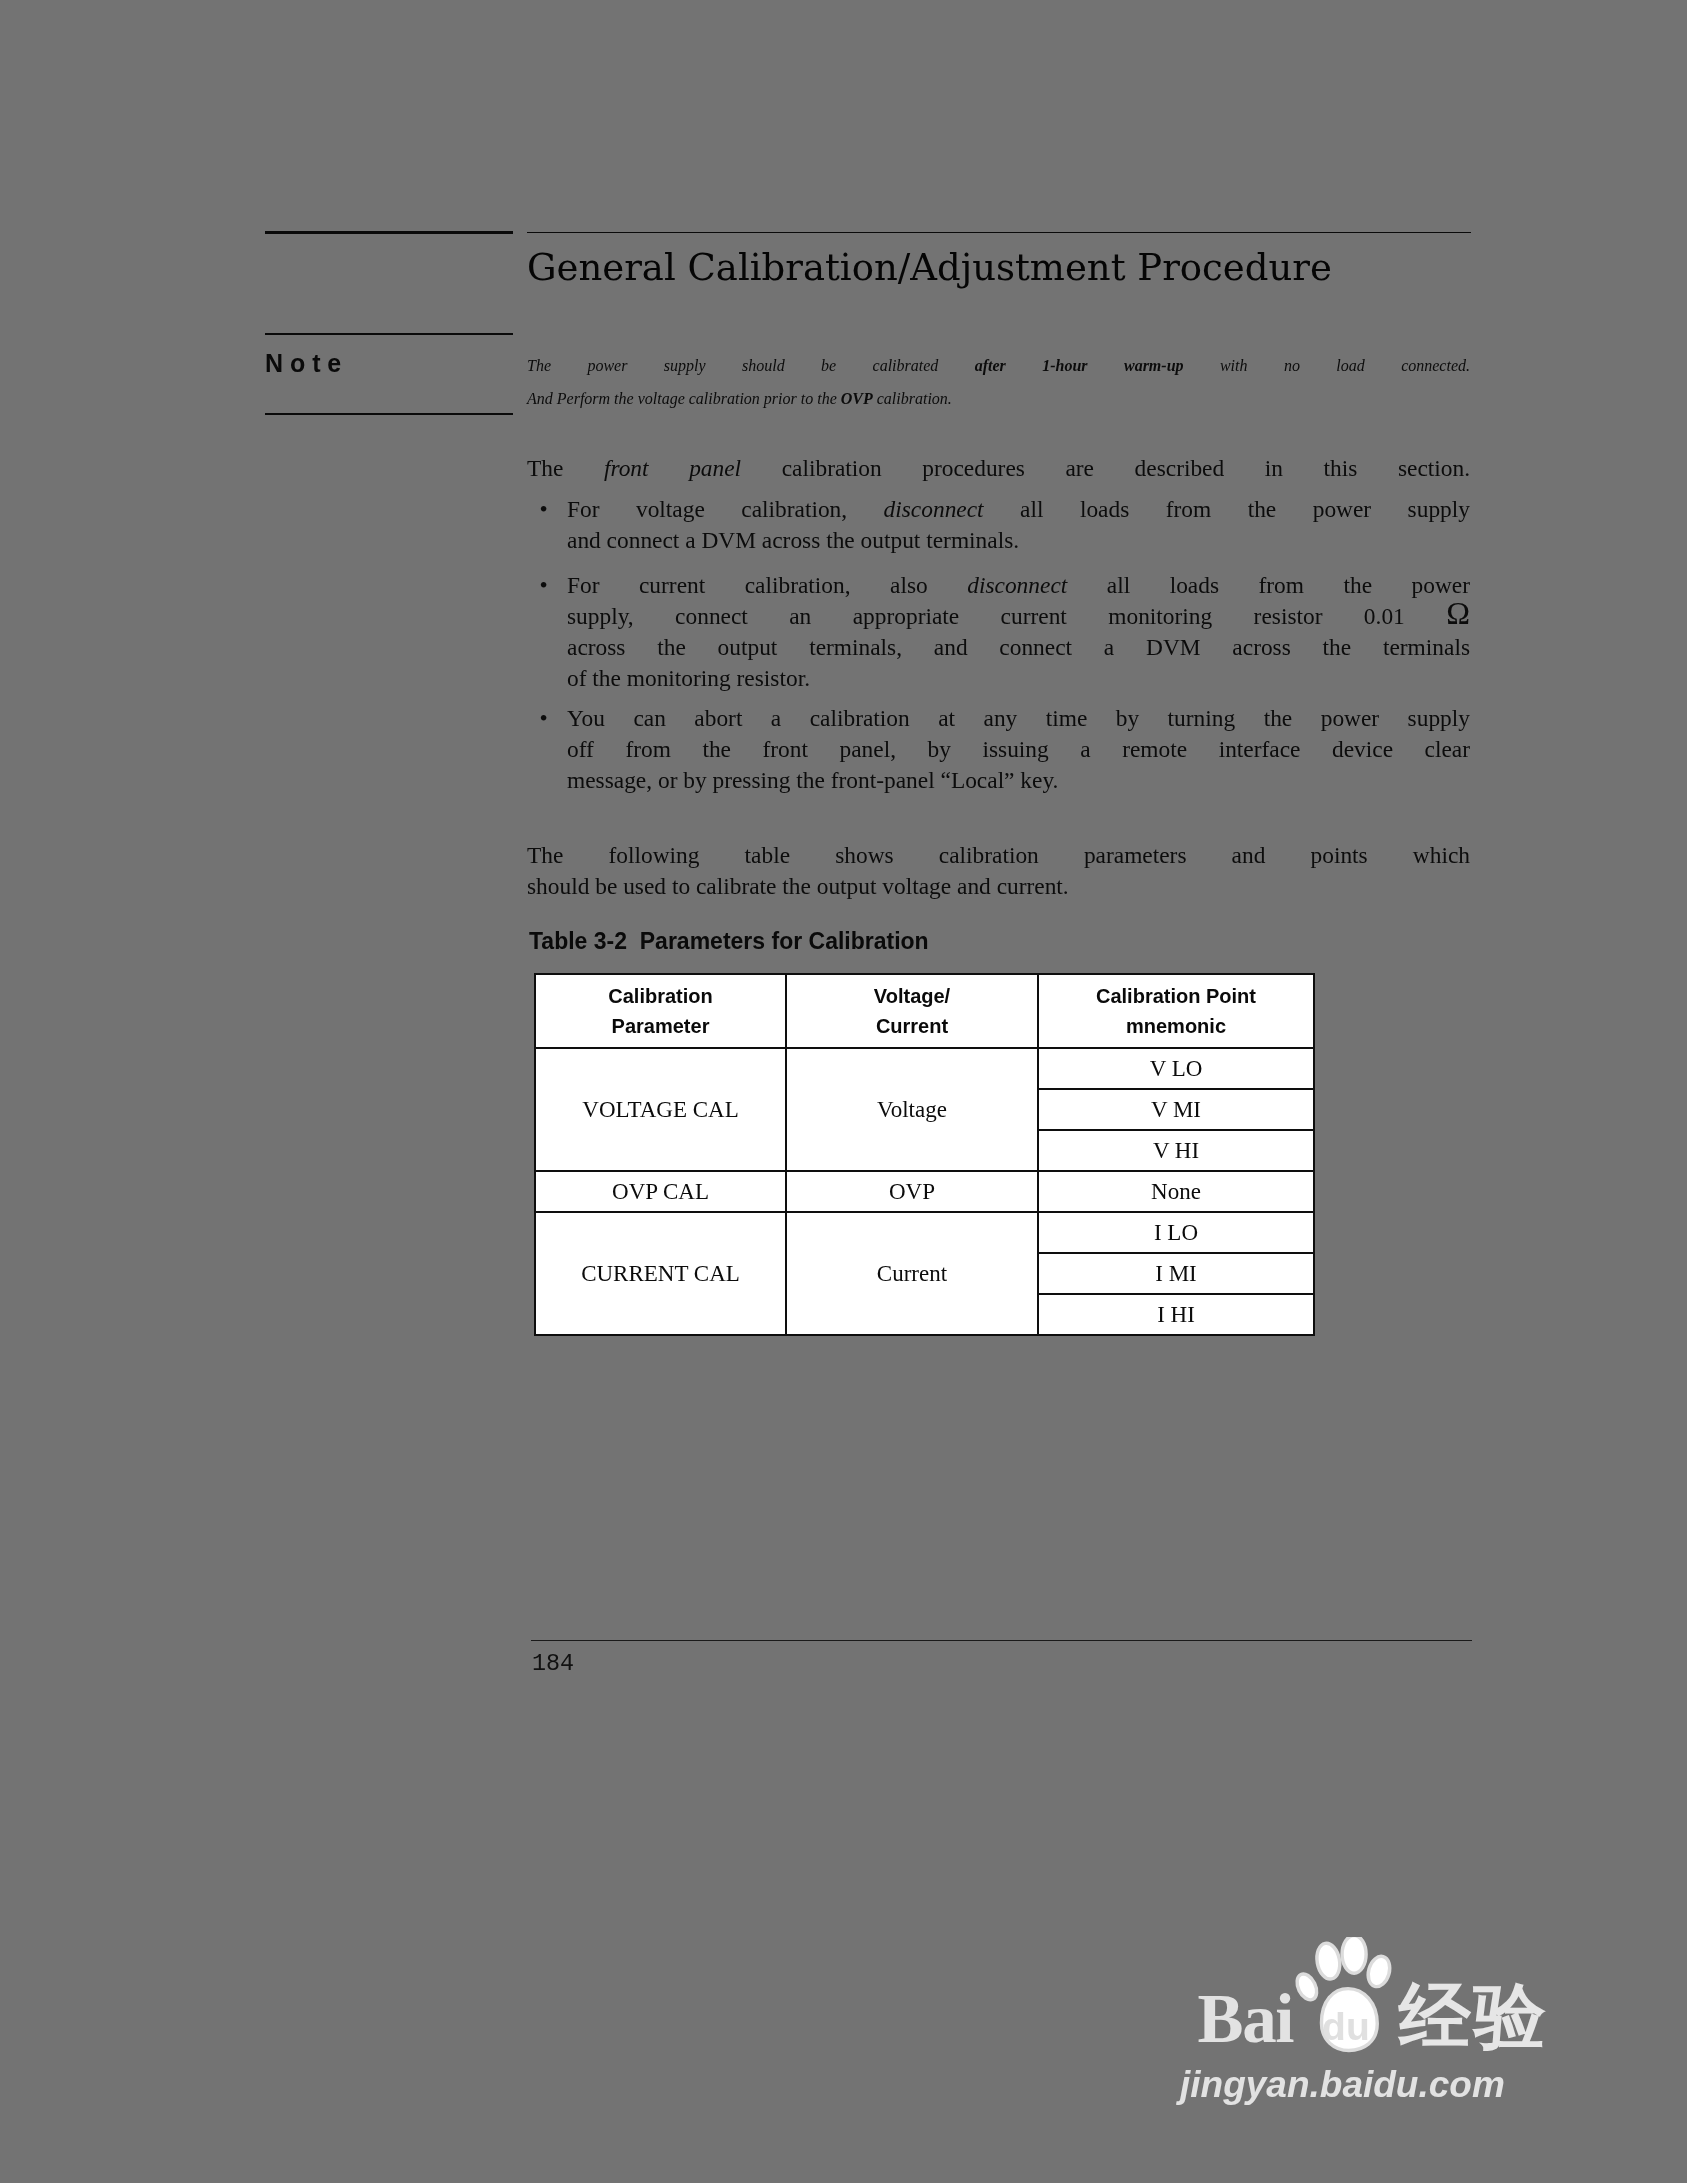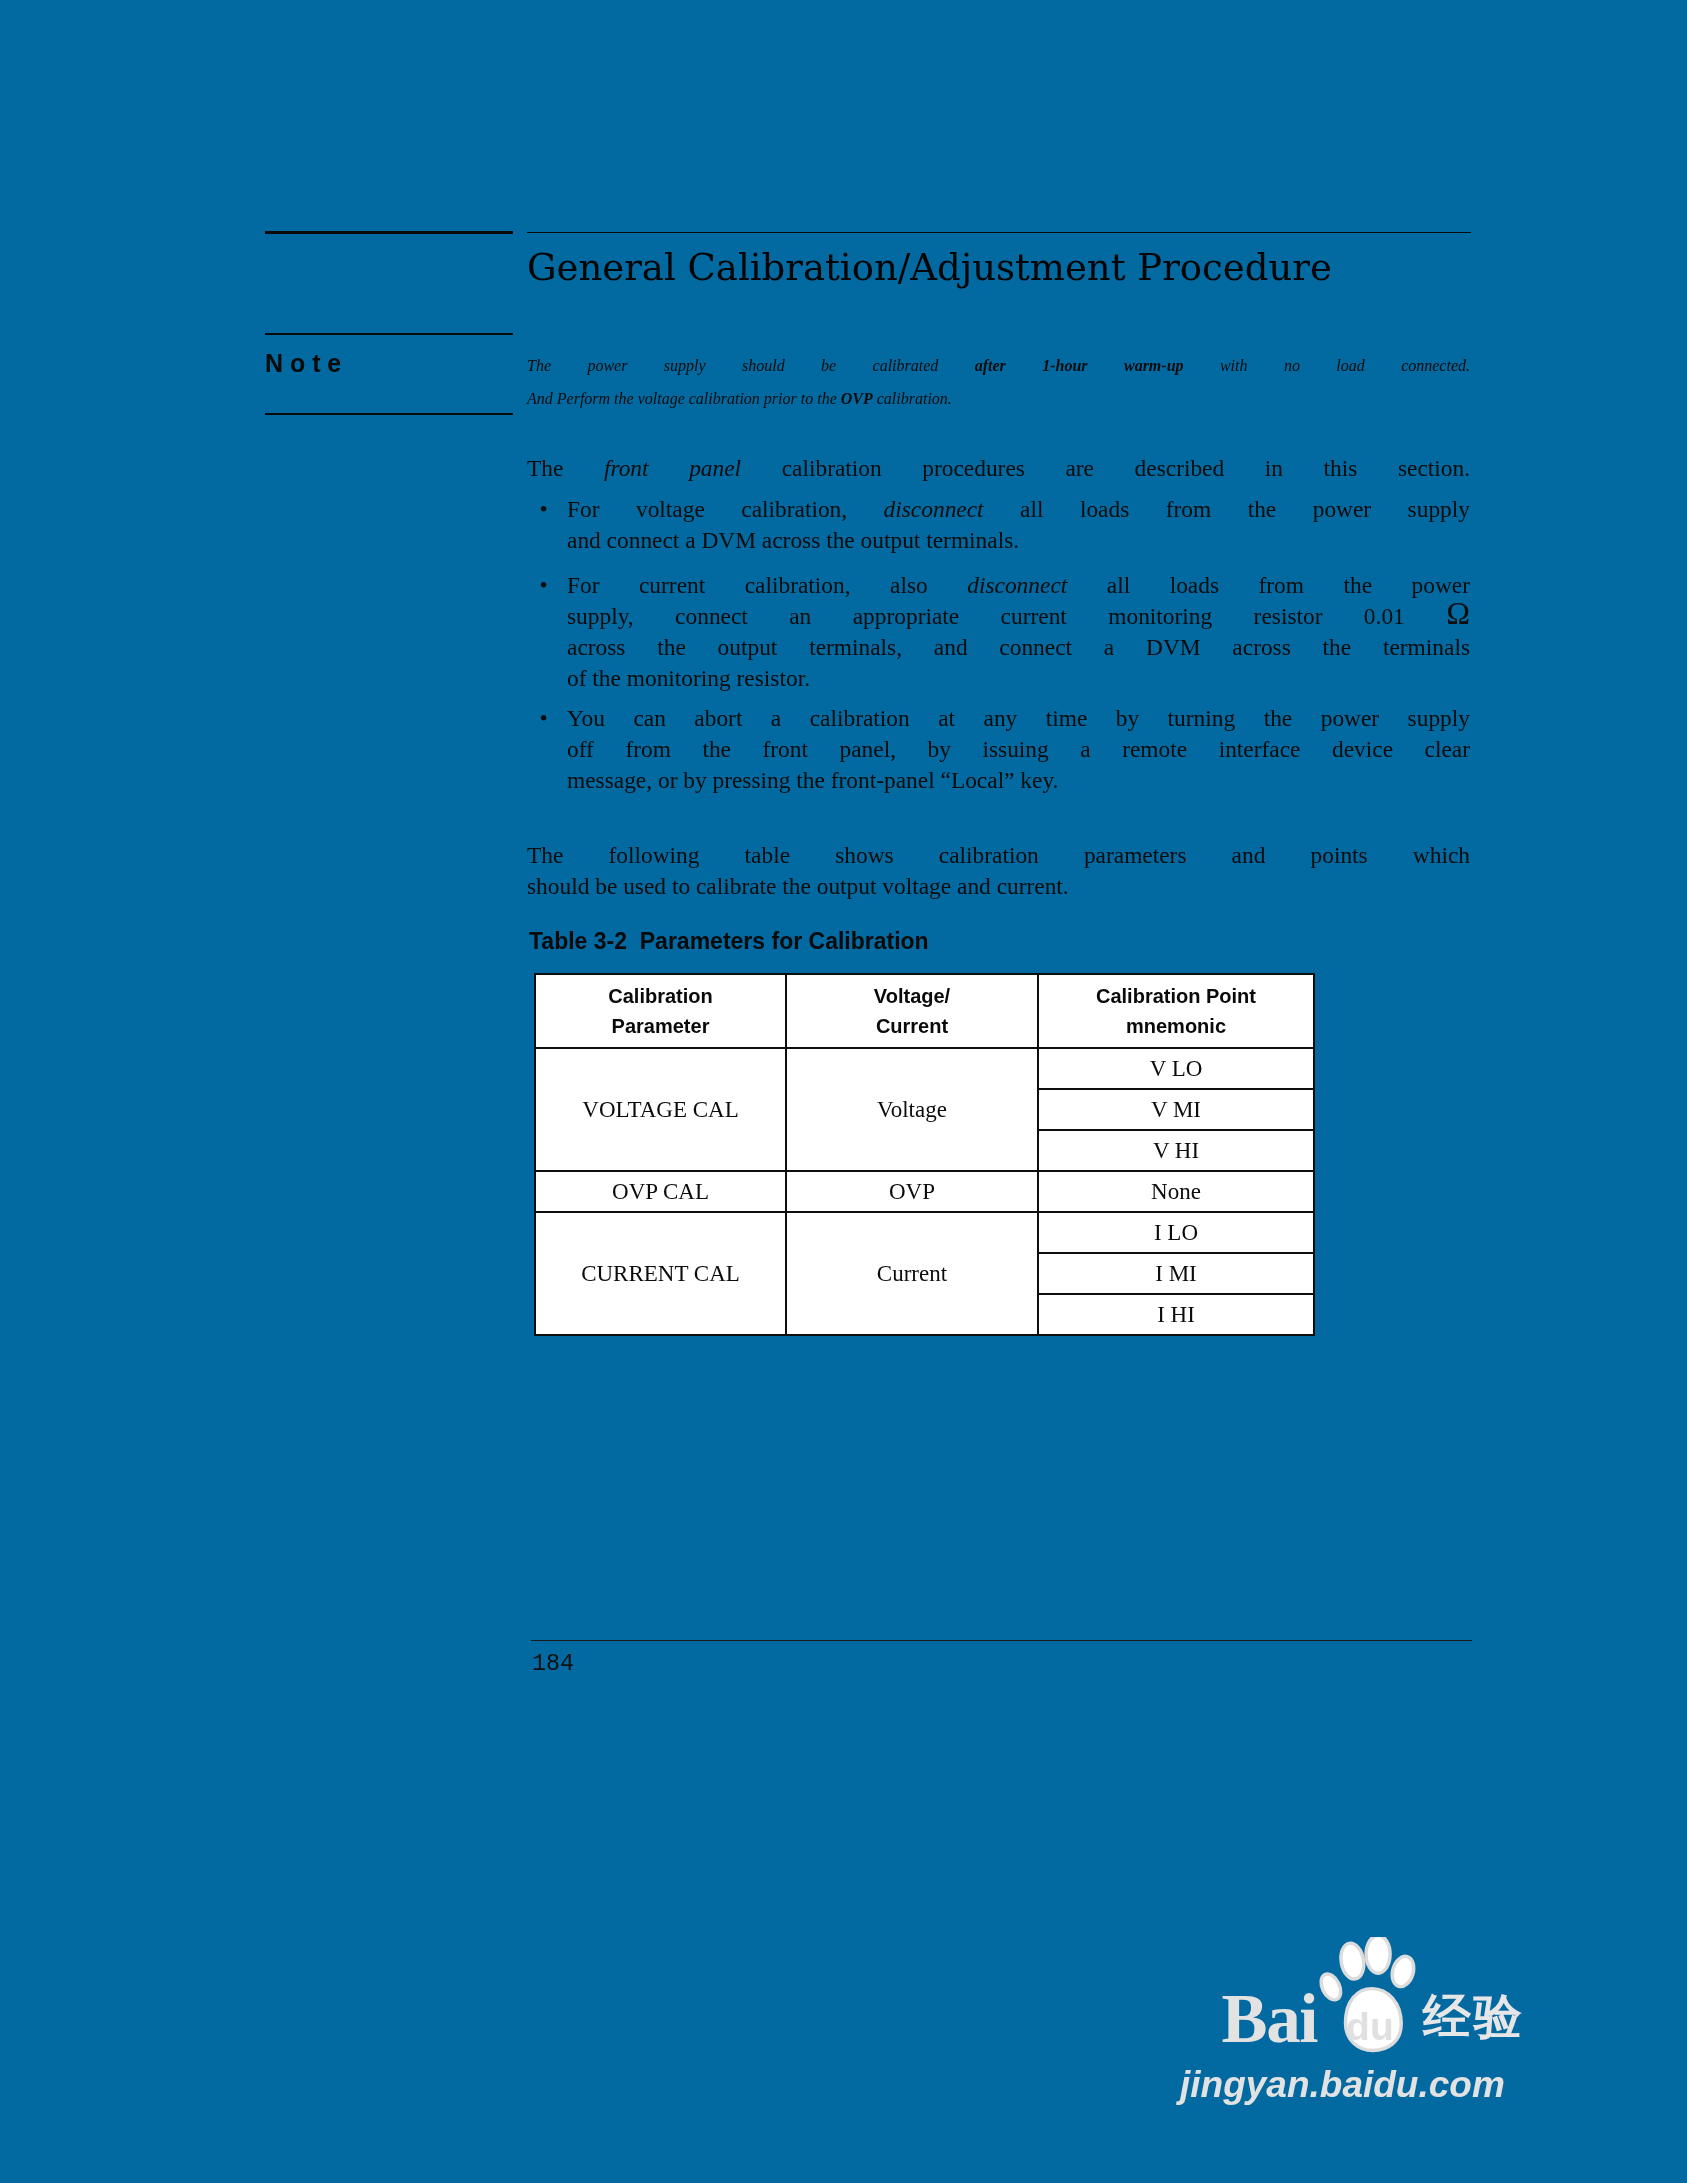--- a/index.html
+++ b/index.html
@@ -1,20 +1,20 @@
 <!DOCTYPE html>
 <html style="font-size:11px"><head>
 <meta charset="utf-8">
 <style>
   html, body { margin: 0; padding: 0; background: #ffffff; }
   #page {
     position: relative;
     width: 1687px;
     height: 2183px;
-    background: #0369a1;
+    background: #737373;
     overflow: hidden;
     font-family: "Liberation Serif", serif;
     color: #0c0c0c;
   }
   .abs { position: absolute; }
 
   
   .rule { background: #0a0a0a; }
 
   
@@ -130,21 +130,21 @@
     left: 50%; bottom: 5.5px;
     transform: translateX(-50%);
     font-family: "Liberation Sans", sans-serif;
     font-weight: 700;
     font-size: 39px;
     color: #e0e0e0;
   }
   .wm-cn {
     font-family: "DejaVu Sans", sans-serif;
     font-weight: 700;
-    font-size: 48px;
+    font-size: 72px;
     line-height: 76px;
     color: #e6e6e6;
     letter-spacing: 2.8px;
   }
   .wm-site {
     margin-top: 9.6px;
     font-family: "Liberation Sans", sans-serif;
     font-weight: 700;
     font-size: 37px;
     color: #e2e2e2;

